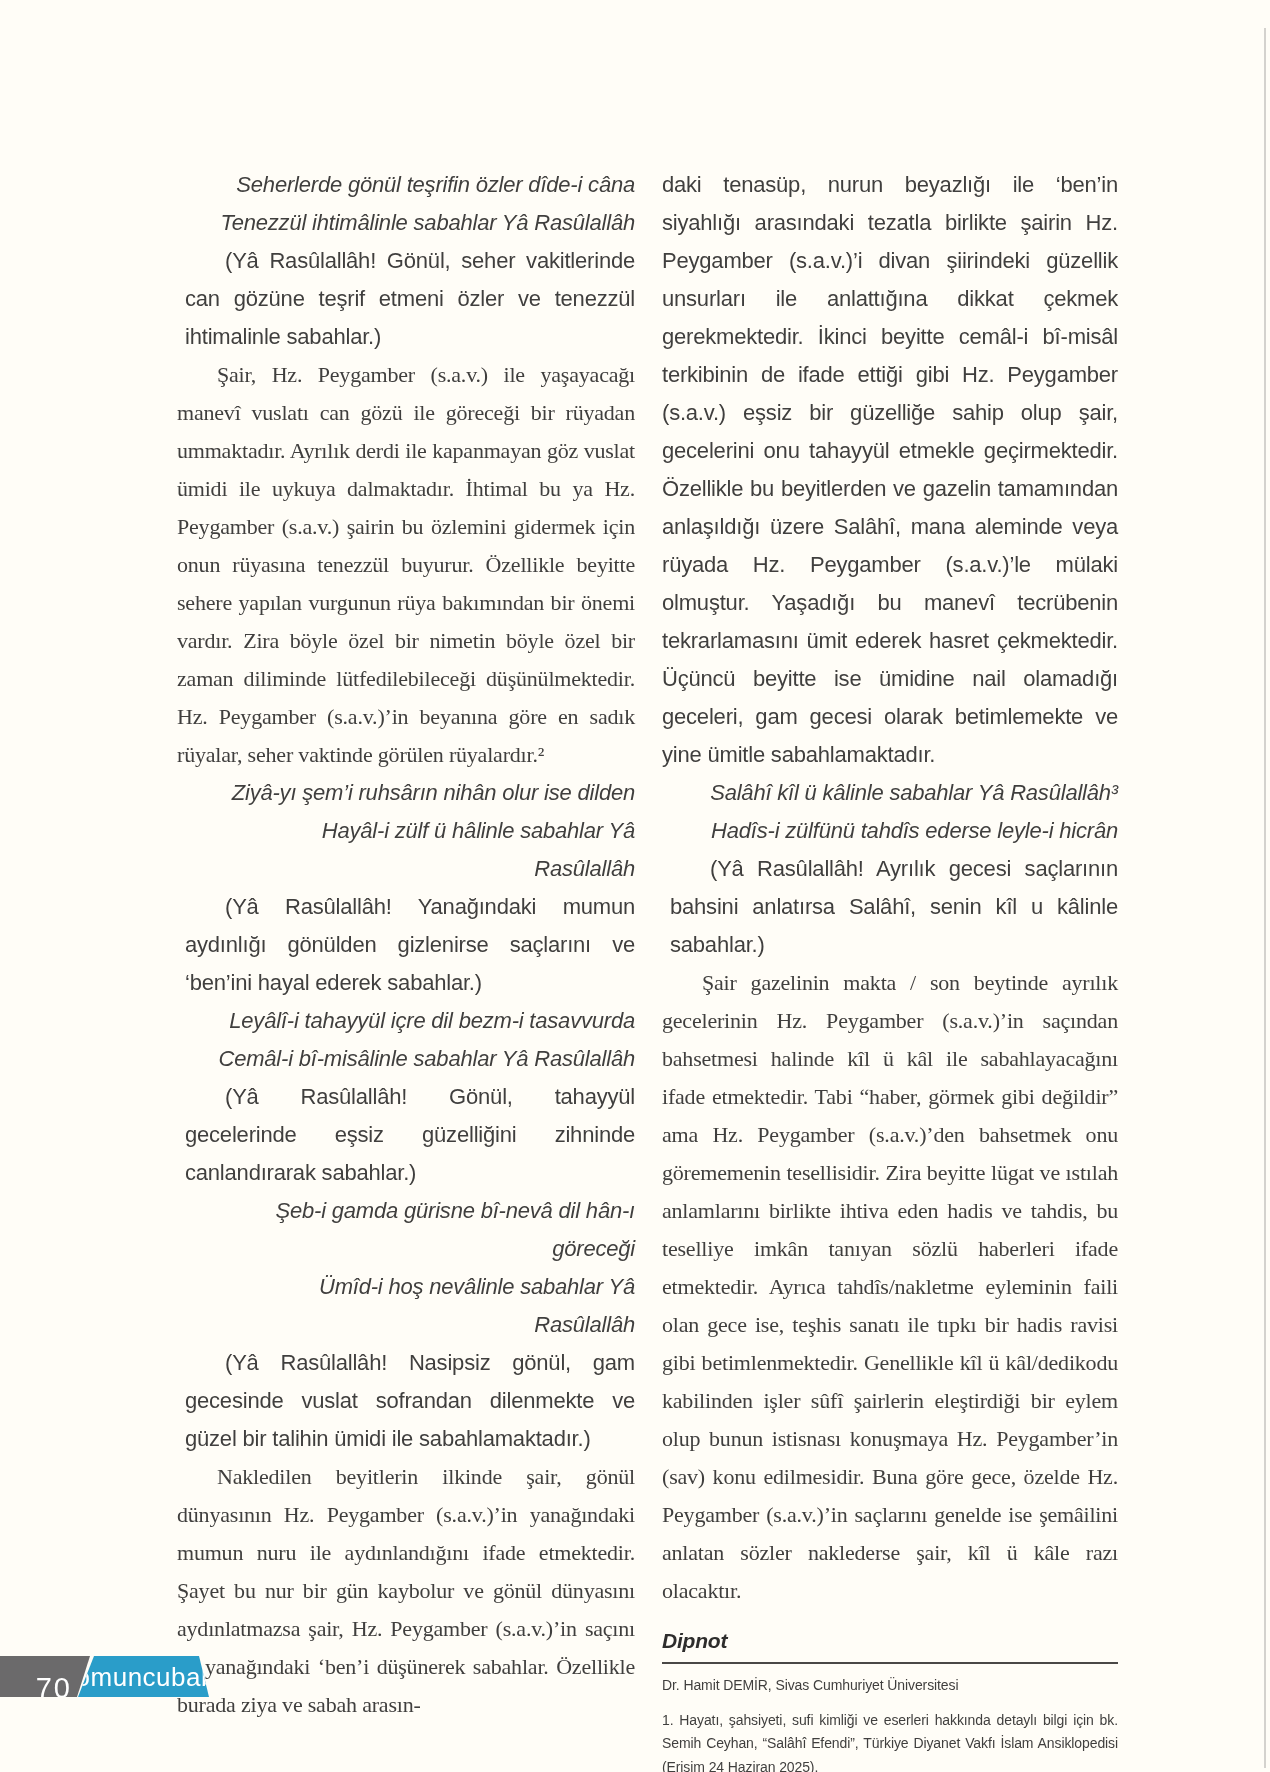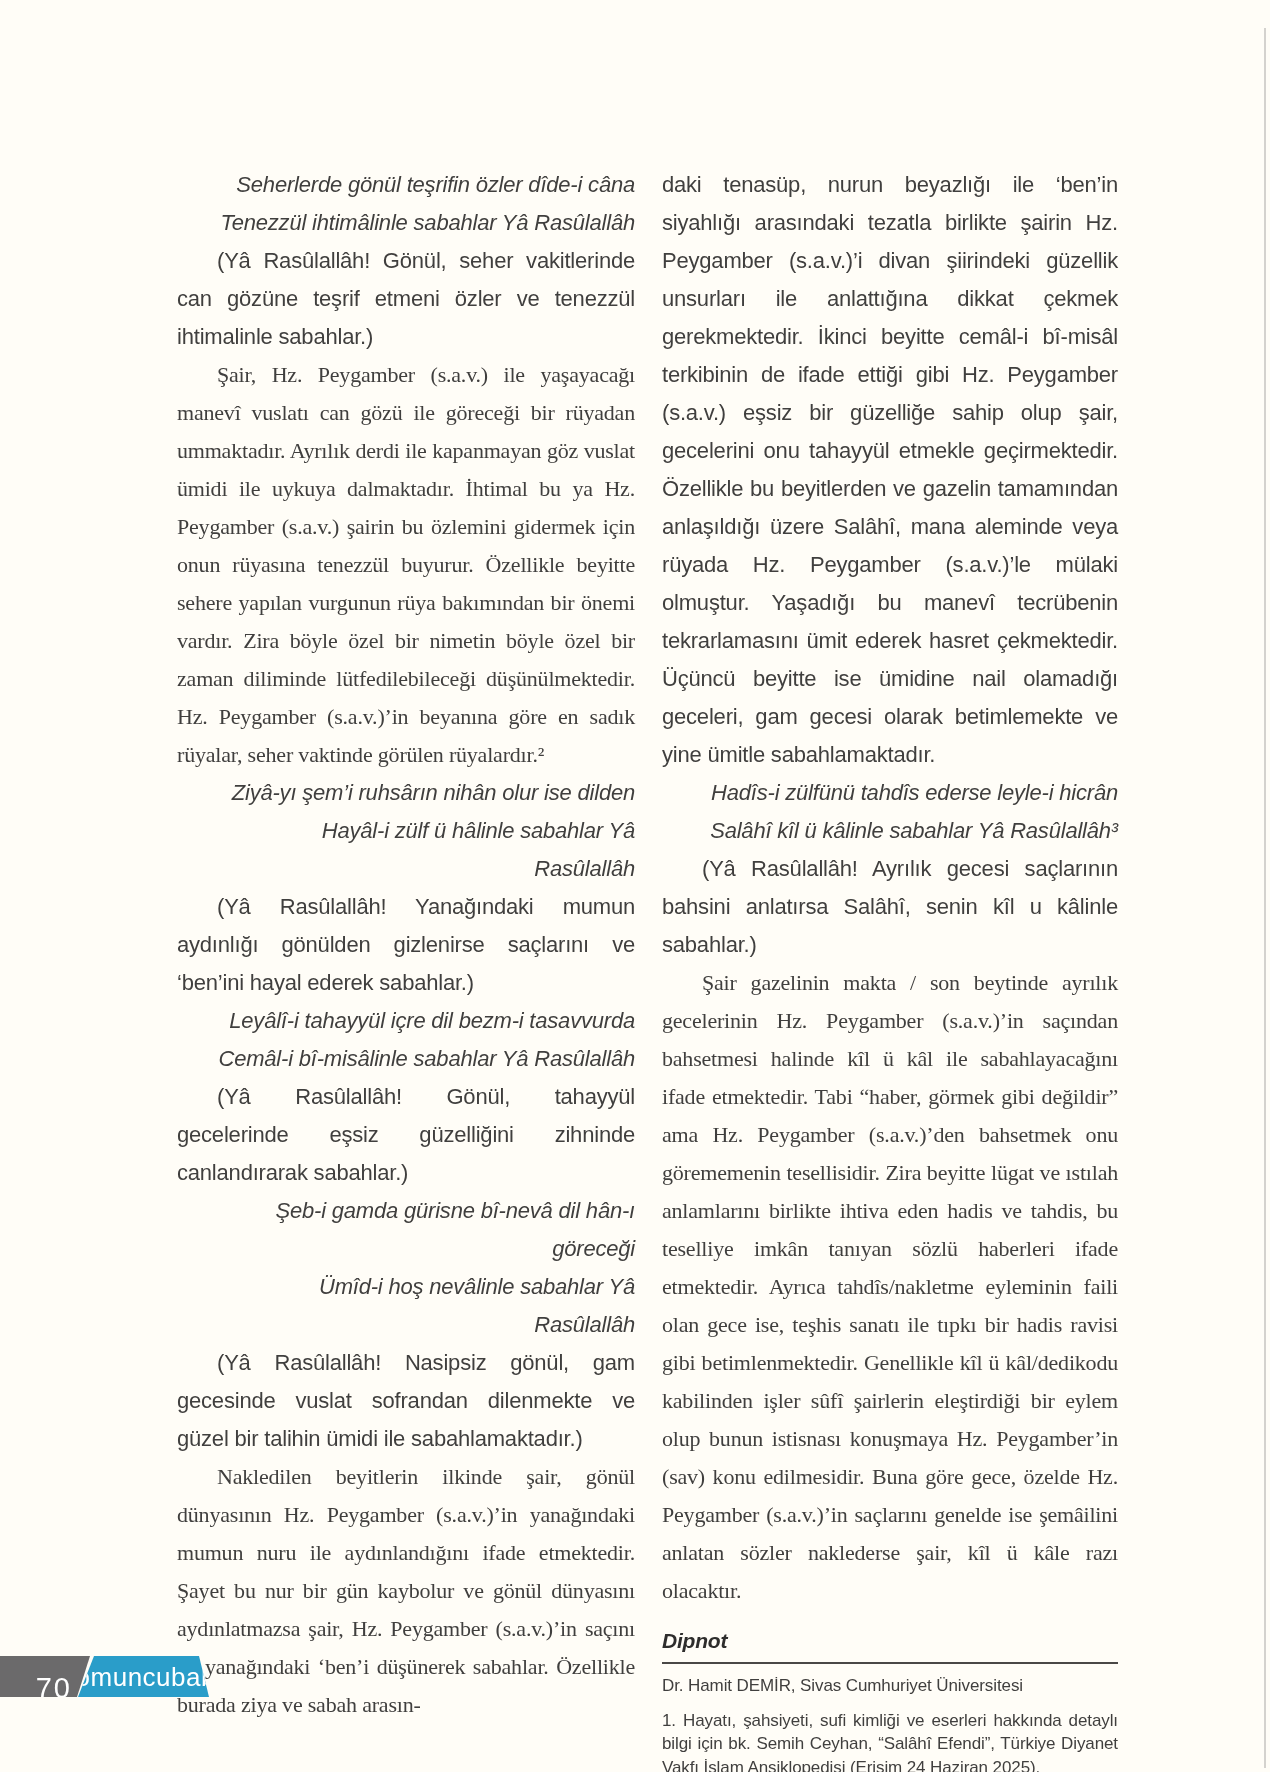--- a/index.html
+++ b/index.html
@@ -19,31 +19,31 @@
     text-align:justify;
     letter-spacing:-0.2px;
     color:#403f3e;
   }
   .col-left{left:177px;width:458px;}
   .col-right{left:662px;width:456px;}
   .blk{margin:0;}
   .paragraph{text-indent:40px;font-family:Liberation Serif, serif;}
   .paragraph-start{text-indent:0;}
   .couplet{font-style:italic;text-align:right;padding-left:40px;text-indent:0;}
-  .translation{text-indent:40px;}
+  .translation{text-indent:40px;margin-left:8px;}
 
   
   .dipnot{margin-top:16px;}
   .dipnot-title{
     font-size:21px;font-weight:bold;font-style:italic;
     color:#2e2d2c;line-height:30px;text-align:left;text-indent:0;
   }
   .dipnot-rule{border-top:2px solid #4a4846;margin:6px 0 10px 0;width:100%;}
   .fn{
-    font-size:17px;line-height:23.5px;letter-spacing:-0.1px;
+    font-size:14px;line-height:23.5px;letter-spacing:-0.1px;
     color:#403f3e;text-align:justify;text-indent:0;margin:0 0 9px 0;
   }
   .fn.author{margin-bottom:11px;}
 
   
   .footer{position:absolute;left:0;top:1656px;height:41px;width:400px;}
   .pg-num-shape{
     position:absolute;left:0;top:0;width:90px;height:41px;
     clip-path:polygon(0 0,100% 0,calc(100% - 13px) 100%,0 100%);
     display:flex;align-items:center;justify-content:flex-end;
@@ -85,22 +85,22 @@
     <div class="blk couplet">Cemâl-i bî-misâlinle sabahlar Yâ Rasûlallâh</div>
     <div class="blk translation">(Yâ Rasûlallâh! Gönül, tahayyül gecelerinde eşsiz güzelliğini zihninde canlandırarak sabahlar.)</div>
     <div class="blk couplet">Şeb-i gamda gürisne bî-nevâ dil hân-ı göreceği</div>
     <div class="blk couplet">Ümîd-i hoş nevâlinle sabahlar Yâ Rasûlallâh</div>
     <div class="blk translation">(Yâ Rasûlallâh! Nasipsiz gönül, gam gecesinde vuslat sofrandan dilenmekte ve güzel bir talihin ümidi ile sabahlamaktadır.)</div>
     <div class="blk paragraph">Nakledilen beyitlerin ilkinde şair, gönül dünyasının Hz. Peygamber (s.a.v.)’in yanağındaki mumun nuru ile aydınlandığını ifade etmektedir. Şayet bu nur bir gün kaybolur ve gönül dünyasını aydınlatmazsa şair, Hz. Peygamber (s.a.v.)’in saçını ve yanağındaki ‘ben’i düşünerek sabahlar. Özellikle burada ziya ve sabah arasın-</div>
   </div>
 
   <div class="col col-right">
     <div class="blk paragraph-start">daki tenasüp, nurun beyazlığı ile ‘ben’in siyahlığı arasındaki tezatla birlikte şairin Hz. Peygamber (s.a.v.)’i divan şiirindeki güzellik unsurları ile anlattığına dikkat çekmek gerekmektedir. İkinci beyitte cemâl-i bî-misâl terkibinin de ifade ettiği gibi Hz. Peygamber (s.a.v.) eşsiz bir güzelliğe sahip olup şair, gecelerini onu tahayyül etmekle geçirmektedir. Özellikle bu beyitlerden ve gazelin tamamından anlaşıldığı üzere Salâhî, mana aleminde veya rüyada Hz. Peygamber (s.a.v.)’le mülaki olmuştur. Yaşadığı bu manevî tecrübenin tekrarlamasını ümit ederek hasret çekmektedir. Üçüncü beyitte ise ümidine nail olamadığı geceleri, gam gecesi olarak betimlemekte ve yine ümitle sabahlamaktadır.</div>
+    <div class="blk couplet">Salâhî kîl ü kâlinle sabahlar Yâ Rasûlallâh³</div>
     <div class="blk couplet">Hadîs-i zülfünü tahdîs ederse leyle-i hicrân</div>
-    <div class="blk couplet">Salâhî kîl ü kâlinle sabahlar Yâ Rasûlallâh³</div>
     <div class="blk translation">(Yâ Rasûlallâh! Ayrılık gecesi saçlarının bahsini anlatırsa Salâhî, senin kîl u kâlinle sabahlar.)</div>
     <div class="blk paragraph">Şair gazelinin makta / son beytinde ayrılık gecelerinin Hz. Peygamber (s.a.v.)’in saçından bahsetmesi halinde kîl ü kâl ile sabahlayacağını ifade etmektedir. Tabi “haber, görmek gibi değildir” ama Hz. Peygamber (s.a.v.)’den bahsetmek onu görememenin tesellisidir. Zira beyitte lügat ve ıstılah anlamlarını birlikte ihtiva eden hadis ve tahdis, bu teselliye imkân tanıyan sözlü haberleri ifade etmektedir. Ayrıca tahdîs/nakletme eyleminin faili olan gece ise, teşhis sanatı ile tıpkı bir hadis ravisi gibi betimlenmektedir. Genellikle kîl ü kâl/dedikodu kabilinden işler sûfî şairlerin eleştirdiği bir eylem olup bunun istisnası konuşmaya Hz. Peygamber’in (sav) konu edilmesidir. Buna göre gece, özelde Hz. Peygamber (s.a.v.)’in saçlarını genelde ise şemâilini anlatan sözler naklederse şair, kîl ü kâle razı olacaktır.</div>
 
     <div class="dipnot">
       <div class="dipnot-title">Dipnot</div>
       <div class="dipnot-rule"></div>
       <div class="fn author">Dr. Hamit DEMİR, Sivas Cumhuriyet Üniversitesi</div>
       <div class="fn">1. Hayatı, şahsiyeti, sufi kimliği ve eserleri hakkında detaylı bilgi için bk. Semih Ceyhan, “Salâhî Efendi”, Türkiye Diyanet Vakfı İslam Ansiklopedisi (Erişim 24 Haziran 2025).</div>
 
     </div>

